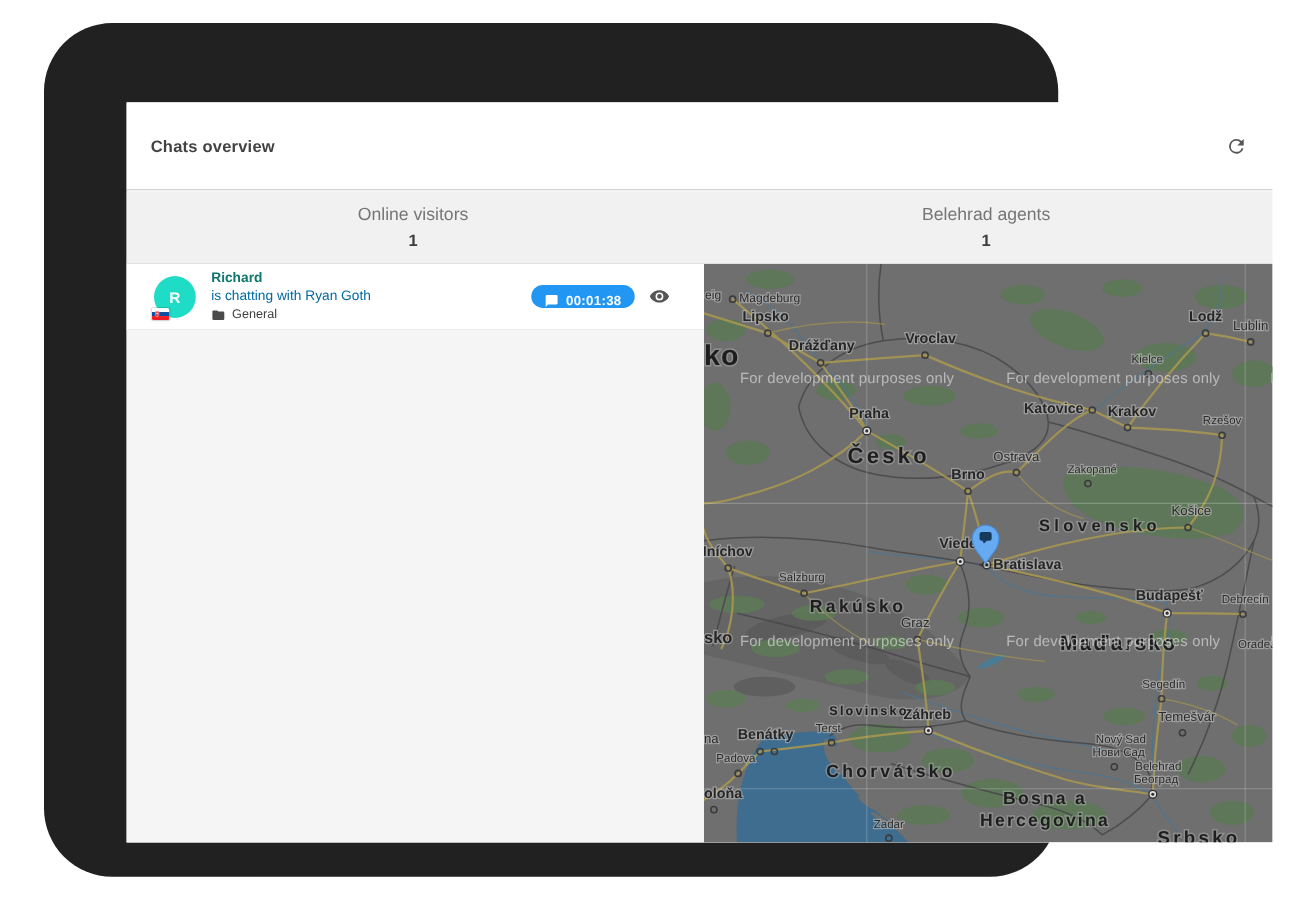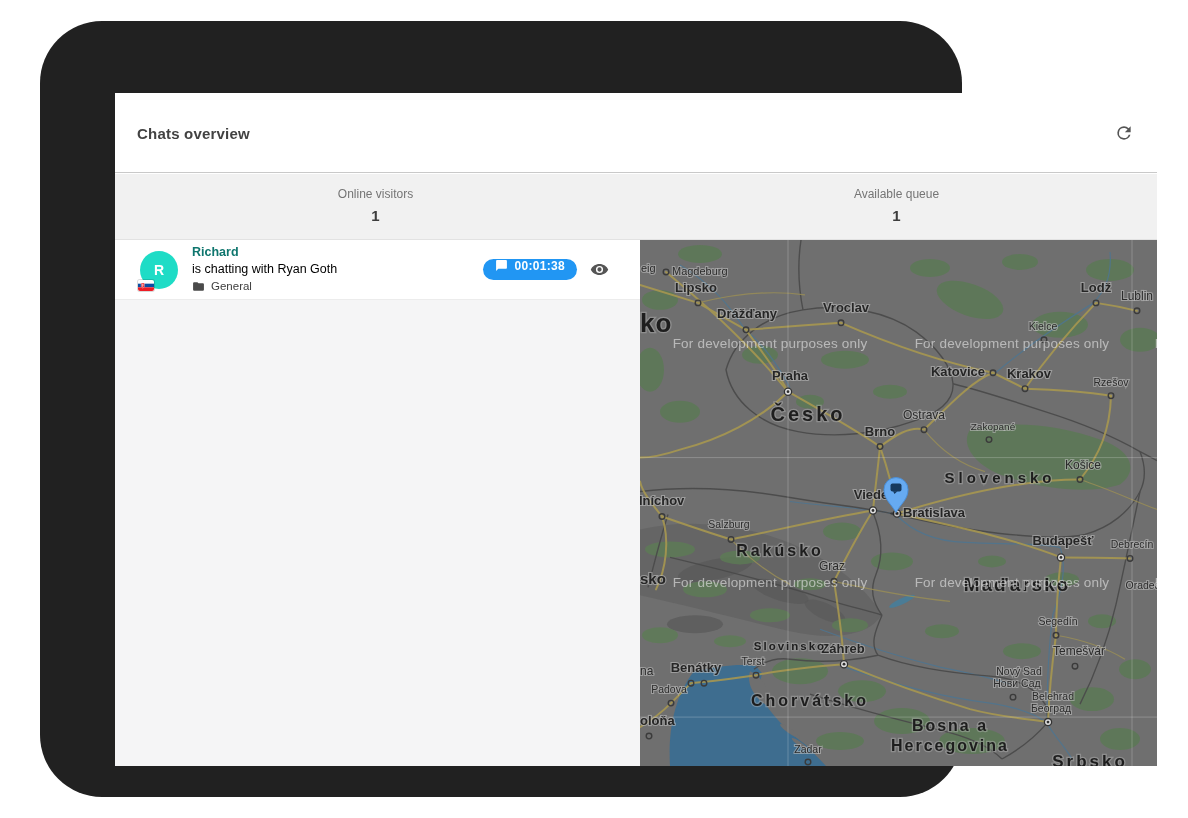--- a/index.html
+++ b/index.html
@@ -8,37 +8,37 @@
   .card { position:absolute; left:75px; top:72px; width:1042px; height:673px; background:#ffffff; overflow:hidden; }
 
   
   .card-header { position:absolute; left:0; top:0; width:100%; height:80px; background:#fff; border-bottom:1px solid #c9c9c9; }
   .card-title { position:absolute; left:22px; top:0; height:80px; display:flex; align-items:center; font-size:15px; font-weight:700; color:#424242; letter-spacing:.2px; }
   .refresh-btn { position:absolute; right:22px; top:30px; width:22px; height:22px; border:none; background:transparent; cursor:pointer; padding:0; }
 
   
   .stats { position:absolute; left:0; top:81px; width:100%; height:66px; background:#f1f1f1; border-bottom:1px solid #e2e2e2; display:flex; }
   .stat { flex:1; display:flex; flex-direction:column; align-items:center; padding-top:13px; }
-  .stat-label { font-size:12px; color:#757575; }
+  .stat-label { font-size:16px; color:#757575; }
   .stat-value { margin-top:6px; font-size:15px; font-weight:700; color:#3d3d3d; }
   .stat-value .sep { color:#9e9e9e; font-weight:400; font-size:13px; margin:0 6px; }
 
   
   .content { position:absolute; left:0; top:147px; width:100%; height:526px; display:flex; }
   .chat-list { width:525px; height:100%; background:#f5f5f6; }
   .chat-row { height:60px; background:#ffffff; border-bottom:1px solid #ececec; display:flex; align-items:center; padding:0 31px 0 25px; cursor:pointer; }
   .avatar-wrap { position:relative; width:38px; height:38px; flex:0 0 auto; }
   .avatar { width:38px; height:38px; border-radius:50%; background:#1edcc6; color:#fff; font-size:14px; font-weight:700; display:flex; align-items:center; justify-content:center; }
   .flag { position:absolute; left:-2px; bottom:-2px; width:16px; height:11px; border-radius:2px; overflow:hidden; box-shadow:0 0 0 1px rgba(0,0,0,.15); }
   .chat-texts { margin-left:14px; line-height:17px; }
   .chat-name { font-size:12.5px; font-weight:700; color:#0f766e; }
-  .chat-status { font-size:12.5px; color:#000000; }
+  .chat-status { font-size:12.5px; color:#0369a1; }
   .chat-dept { font-size:11.5px; font-weight:400; color:#3e3e3e; display:flex; align-items:center; gap:6px; }
   .chat-actions { margin-left:auto; display:flex; align-items:center; gap:13px; }
-  .timer-badge { display:inline-flex; align-items:flex-start; gap:7px; background:#2196f3; color:#fff; height:21px; border-radius:11px; padding:0 12px; font-size:12px; font-weight:700; letter-spacing:.3px; }
+  .timer-badge { display:inline-flex; align-items:flex-end; gap:7px; background:#2196f3; color:#fff; height:21px; border-radius:11px; padding:0 12px; font-size:12px; font-weight:700; letter-spacing:.3px; }
   .eye-btn { border:none; background:transparent; padding:0; cursor:pointer; display:flex; align-items:center; }
 
   
   .map-wrap { width:517px; height:100%; position:relative; cursor:grab; }
   .map-wrap svg { display:block; }
   .city { fill:#2b2b2b; stroke:rgba(195,195,195,.55); stroke-width:2.2px; paint-order:stroke; font-family:"Liberation Sans",sans-serif; }
   .city.big { font-weight:700; fill:#262626; }
   .country { fill:#1e1e1e; font-weight:700; stroke:rgba(190,190,190,.4); stroke-width:2.6px; paint-order:stroke; font-family:"Liberation Sans",sans-serif; }
   .wm { fill:#e6e6e6; opacity:.62; font-size:13.5px; letter-spacing:.2px; font-family:"Liberation Sans",sans-serif; }
   .dot { fill:none; stroke:#3b3b3b; stroke-width:1.4; }
@@ -59,21 +59,21 @@
         </svg>
       </button>
     </div>
 
     <div class="stats">
       <div class="stat">
         <div class="stat-label">Online visitors</div>
         <div class="stat-value">1</div>
       </div>
       <div class="stat">
-        <div class="stat-label">Available queue</div>
+        <div class="stat-label">Belehrad agents</div>
         <div class="stat-value">1</div>
       </div>
     </div>
 
     <div class="content">
 
       <div class="chat-list">
         <div class="chat-row">
           <div class="avatar-wrap">
             <div class="avatar">R</div>

